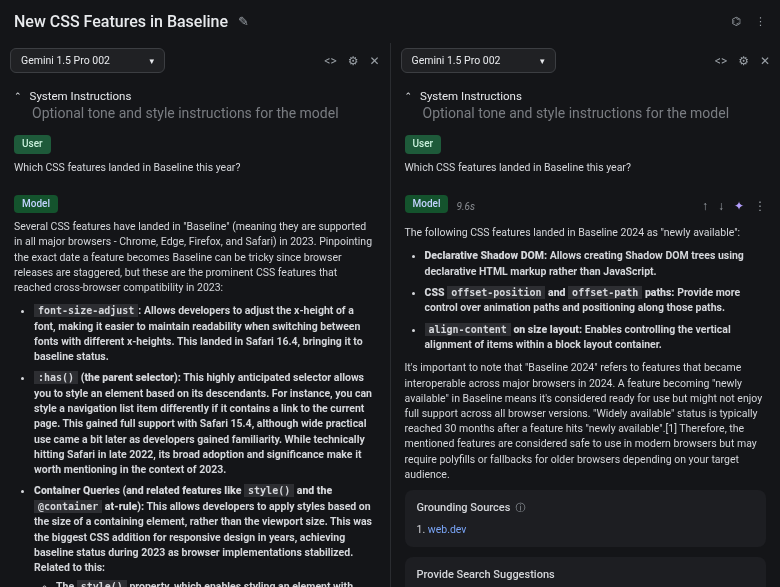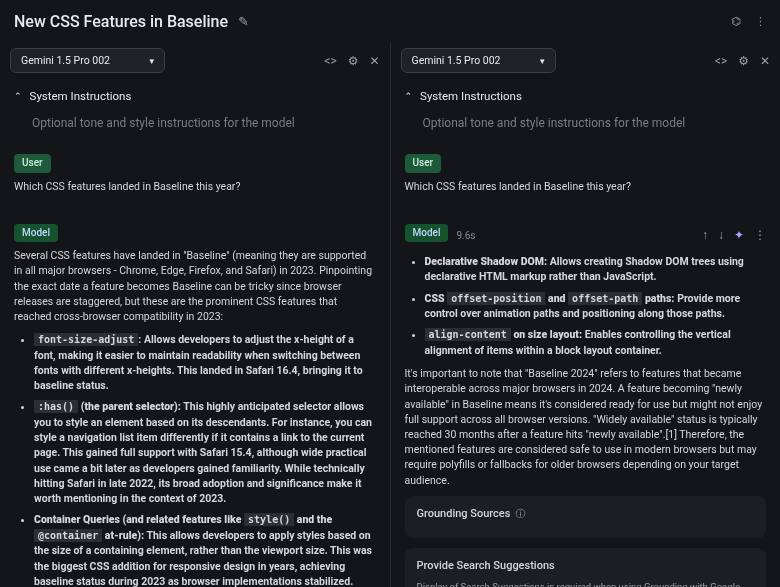--- a/index.html
+++ b/index.html
@@ -43,45 +43,45 @@
     justify-content: space-between;
   }
   .toolbar-icons { margin-left: auto; display: flex; gap: 11px; color: #9aa0a6; font-size: 12px; }
   .toolbar-icons span { cursor: pointer; }
   .sys-inst {
     display: flex; align-items: center; gap: 8px;
     padding: 6px 4px 2px;
     font-size: 11.5px;
     cursor: pointer;
   }
-  .sys-sub { color: #7a7d82; font-size: 12px; padding: 0 4px 12px 22px; margin-top: 11px; }
+  .sys-sub { color: #7a7d82; font-size: 14px; padding: 0 4px 12px 22px; }
   .badge {
     display: inline-block;
     padding: 2px 8px;
     border-radius: 4px;
     font-size: 10px;
     font-weight: 500;
     margin-bottom: 6px;
   }
   .badge-user { background: #1e5a3a; color: #c9f0dc; }
   .badge-model { background: #14532d; color: #c3d4ff; }
-  .msg { padding: 2px 4px 10px; font-size: 10.5px; line-height: 1.45; color: #d5d7db; margin-top: 10px; }
+  .msg { padding: 2px 4px 10px; font-size: 10.5px; line-height: 1.45; color: #d5d7db; }
   .msg p { margin-bottom: 8px; }
   .msg ul { padding-left: 20px; margin-bottom: 8px; }
   .msg ul ul { padding-left: 22px; margin-top: 4px; }
   .msg li { margin-bottom: 6px; font-weight: bold; }
   .msg code {
     background: #2d2e32;
     padding: 1px 4px;
     border-radius: 0;
     font-family: ui-monospace, Menlo, Consolas, monospace;
     font-size: 10px;
   }
   .model-row { display: flex; align-items: center; gap: 8px; margin-bottom: 6px; }
-  .timing { color: #8a8d92; font-size: 10px; }
+  .timing { color: #8a8d92; font-size: 10px; font-style: italic; }
   .model-actions { margin-left: auto; display: flex; gap: 10px; color: #9aa0a6; font-size: 12px; }
   .model-actions span { cursor: pointer; }
   .sparkle { color: #b39dfc; }
   .card {
     background: #1d1e22;
     border-radius: 8px;
     padding: 10px 12px;
     margin-bottom: 10px;
   }
   .card-title { font-size: 11px; font-weight: 500; margin-bottom: 6px; display: flex; align-items: center; gap: 5px; }
@@ -176,32 +176,34 @@
       <div class="model-row">
         <span class="badge badge-model">Model</span>
         <span class="timing">9.6s</span>
         <div class="model-actions">
           <span>↑</span>
           <span>↓</span>
           <span class="sparkle">✦</span>
           <span>⋮</span>
         </div>
       </div>
+      <p>The following CSS features landed in Baseline 2024 as "newly available":</p>
       <ul>
         <li><strong>Declarative Shadow DOM:</strong><span> Allows creating Shadow DOM trees using declarative HTML markup rather than JavaScript.</span></li>
         <li><strong><span>CSS </span><code>offset-position</code><span> and </span><code>offset-path</code><span> paths:</span></strong><span> Provide more control over animation paths and positioning along those paths.</span></li>
         <li><strong><code>align-content</code><span> on size layout:</span></strong><span> Enables controlling the vertical alignment of items within a block layout container.</span></li>
       </ul>
       <p>It's important to note that "Baseline 2024" refers to features that became interoperable across major browsers in 2024. A feature becoming "newly available" in Baseline means it's considered ready for use but might not enjoy full support across all browser versions. "Widely available" status is typically reached 30 months after a feature hits "newly available".[1] Therefore, the mentioned features are considered safe to use in modern browsers but may require polyfills or fallbacks for older browsers depending on your target audience.</p>
 
       <div class="card">
         <div class="card-title">
             <span>Grounding Sources</span>
             <span class="info-circ">ⓘ</span>
           </div>
+        <div><span class="src-num">1.</span> <a class="src-link">web.dev</a></div>
       </div>
 
       <div class="card">
         <div class="card-title">Provide Search Suggestions</div>
         <div class="card-sub">Display of Search Suggestions is required when using Grounding with Google Search.</div>
 
       </div>
     </div>
   </div>
 </div>

